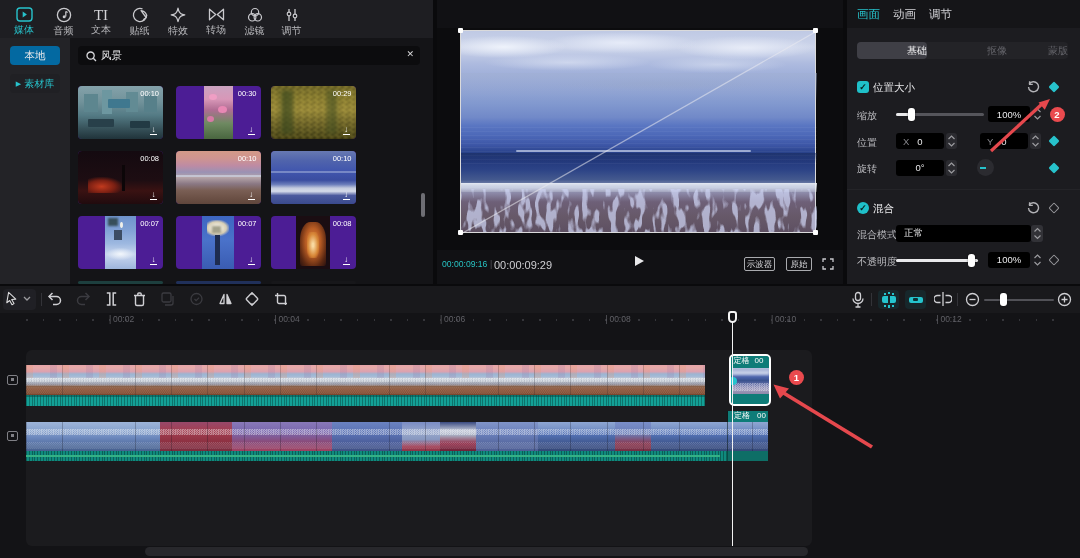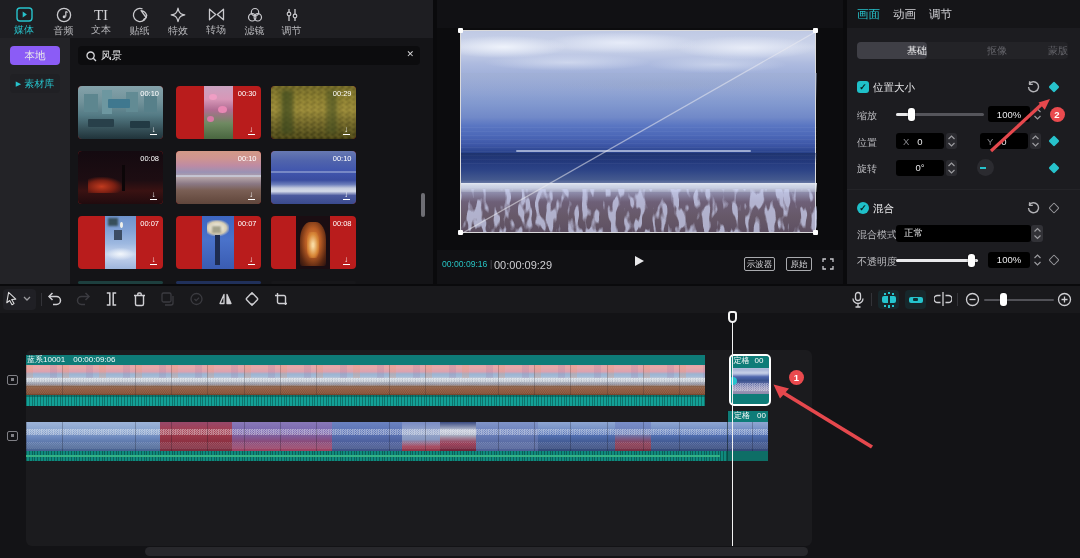--- a/index.html
+++ b/index.html
@@ -7,21 +7,21 @@
 #app{position:relative;width:1080px;height:558px}
 
 #topbar{left:0;top:0;width:433px;height:38px;background:#1e1e22}
 .tbi{top:0;width:38px;height:38px;text-align:center;color:#b9b9bd;font-size:10px}
 .tbi svg{display:block;margin:7px auto 1px}
 .tbi.sel{color:#27c2cb}
 #sidebar{left:0;top:38px;width:70px;height:246px;background:#232327}
 .sbtn{left:10px;width:50px;height:19px;border-radius:4px;font-size:10.5px;display:flex;align-items:center;justify-content:center;color:#e8e8ea}
 #media{left:70px;top:38px;width:363px;height:246px;background:#141417;overflow:hidden}
 #search{position:absolute;left:8px;top:8px;width:342px;height:19px;background:#0c0c0e;border-radius:4px;color:#e4e4e6;font-size:10.5px}
-.cell{background:#b91c1c;border-radius:4px;overflow:hidden}
+.cell{background:#4c1d95;border-radius:4px;overflow:hidden}
 .dur{position:absolute;top:3px;right:4px;color:#fff;font-size:7.5px}
 .dl{position:absolute;right:5px;bottom:4px;width:9px;height:9px;color:#fff;font-size:8px;line-height:7px;text-align:center}
 .dl:after{content:"";position:absolute;left:1px;right:1px;bottom:0;height:1.2px;background:#fff}
 
 #player{left:437px;top:0;width:406px;height:284px;background:#111114}
 #phead{left:0;top:0;width:100%;height:28px;background:#19191c;color:#d2d2d6;font-size:10.5px;line-height:28px;padding-left:12px}
 #stage{left:0;top:28px;width:100%;height:222px;background:#0c0c0e}
 #video{left:23px;top:2px;width:356px;height:203px;border:1px solid rgba(255,255,255,.85)}
 .hdl{position:absolute;width:5px;height:5px;background:#fff;border-radius:1px}
 #pctrl{left:0;top:250px;width:100%;height:34px;color:#c9c9cd;font-size:9.5px}
@@ -98,21 +98,21 @@
         </svg>滤镜</div>
   <div class="a tbi" style="left:272.5px">
     <svg width="16" height="16" viewBox="0 0 16 16">
           <path d="M5 2v3.2M5 8.8V14M11 2v5.2M11 10.8V14" stroke="#c9c9cd" stroke-width="1.3"></path>
           <circle cx="5" cy="7" r="1.8" fill="none" stroke="#c9c9cd" stroke-width="1.2"></circle>
           <circle cx="11" cy="9" r="1.8" fill="none" stroke="#c9c9cd" stroke-width="1.2"></circle>
         </svg>调节</div>
 </div>
 
 <div class="a" id="sidebar">
-  <div class="a sbtn" style="top:8px;background:#8b5cf6">本地</div>
+  <div class="a sbtn" style="top:8px;background:#0369a1">本地</div>
   <div class="a sbtn" style="top:36px;background:#202024;color:#27c2cb;font-size:10px"><span style="font-size:7px;margin-right:3px">▶</span>素材库</div>
 </div>
 
 <div class="a" id="media">
   <div id="search">
         <svg style="position:absolute;left:8px;top:4.5px" width="11" height="11" viewBox="0 0 11 11">
           <circle cx="4.6" cy="4.6" r="3.6" fill="none" stroke="#d8d8dc" stroke-width="1.3"></circle>
           <path d="M7.3 7.3L10 10" stroke="#d8d8dc" stroke-width="1.3"></path>
         </svg>
         <span style="position:absolute;left:23px;top:3px">风景</span>
@@ -404,26 +404,34 @@
           <circle cx="7.5" cy="7.5" r="6" fill="none" stroke="#cfcfd3" stroke-width="1.3"></circle>
           <path d="M4.5 7.5h6" stroke="#cfcfd3" stroke-width="1.3"></path>
         </svg>
     <div class="a" style="left:984px;top:12.5px;width:70px;height:2.5px;background:#515157;border-radius:1px"></div>
     <div class="thumb" style="left:1000px;top:7px"></div>
     <svg class="ti" style="left:1057px;top:6px" width="15" height="15" viewBox="0 0 15 15">
           <circle cx="7.5" cy="7.5" r="6" fill="none" stroke="#cfcfd3" stroke-width="1.3"></circle>
           <path d="M4.5 7.5h6M7.5 4.5v6" stroke="#cfcfd3" stroke-width="1.3"></path>
         </svg>
   </div>
+  <div class="a" id="ruler">
+    <div class="a" style="left:26px;top:6px;width:1030px;height:1.5px;background:repeating-linear-gradient(90deg,#35353a 0 1.5px,transparent 1.5px 16.55px)"></div>
+    <span class="a" style="left:109px;top:1px">| 00:02</span>
+    <span class="a" style="left:274.5px;top:1px">| 00:04</span>
+    <span class="a" style="left:440px;top:1px">| 00:06</span>
+    <span class="a" style="left:605.5px;top:1px">| 00:08</span>
+    <span class="a" style="left:771px;top:1px">| 00:10</span>
+    <span class="a" style="left:936.5px;top:1px">| 00:12</span>
+  </div>
   <div class="a" id="tlpanel"></div>
   <div class="trackicon" style="top:89px"></div>
   <div class="trackicon" style="top:145px"></div>
 
   <div class="clip" style="left:26px;top:69px;width:679px;height:50.5px">
-    <div class="chead"><span style="margin-left:1px">蓝系10001</span><span style="margin-left:8px">00:00:09:06</span></div>
     <div class="a" style="left:0;top:10px;width:100%;height:29.5px;background:linear-gradient(180deg,#e5a4aa 0%,#e7aaa8 8%,#dba2b0 22%,#9cb4d2 30%,#a4bad6 38%,#c2ccd8 45%,#aeb6c2 54%,#8e8e9c 64%,#8a6047 72%,#8a5338 80%,#824c32 92%,#78452c 100%)">
       <div class="a" style="left:0;top:0;width:100%;height:45%;background:repeating-linear-gradient(90deg,rgba(235,150,105,.22) 0 7px,rgba(0,0,0,0) 7px 24px,rgba(150,110,160,.18) 24px 31px,rgba(0,0,0,0) 31px 36.3px)"></div>
       <div class="a" style="left:0;top:45%;width:100%;height:13%;background:repeating-conic-gradient(rgba(255,255,255,.5) 0 25%,rgba(0,0,0,0) 0 50%);background-size:2.6px 2.2px"></div>
       <div class="a" style="left:0;top:58%;width:100%;height:13%;background:repeating-conic-gradient(rgba(245,248,252,.2) 0 25%,rgba(0,0,0,0) 0 50%);background-size:2.1px 1.9px"></div>
       <div class="a" style="left:0;top:74%;width:100%;height:26%;background:repeating-conic-gradient(rgba(255,248,244,.16) 0 25%,rgba(0,0,0,0) 0 50%);background-size:1.9px 1.5px"></div>
       <div class="a" style="inset:0;background:repeating-linear-gradient(90deg,rgba(20,20,30,.2) 0 .8px,rgba(0,0,0,0) .8px 36.3px)"></div>
     </div>
     <div class="cwave" style="top:39.5px;height:11px;background:#13a096">
       <div class="a" style="inset:0;background:repeating-linear-gradient(90deg,rgba(6,60,56,.45) 0 1px,rgba(0,0,0,0) 1px 2.8px)"></div>
       <div class="a" style="left:0;top:0;width:100%;height:2px;background:rgba(8,70,66,.5)"></div>

